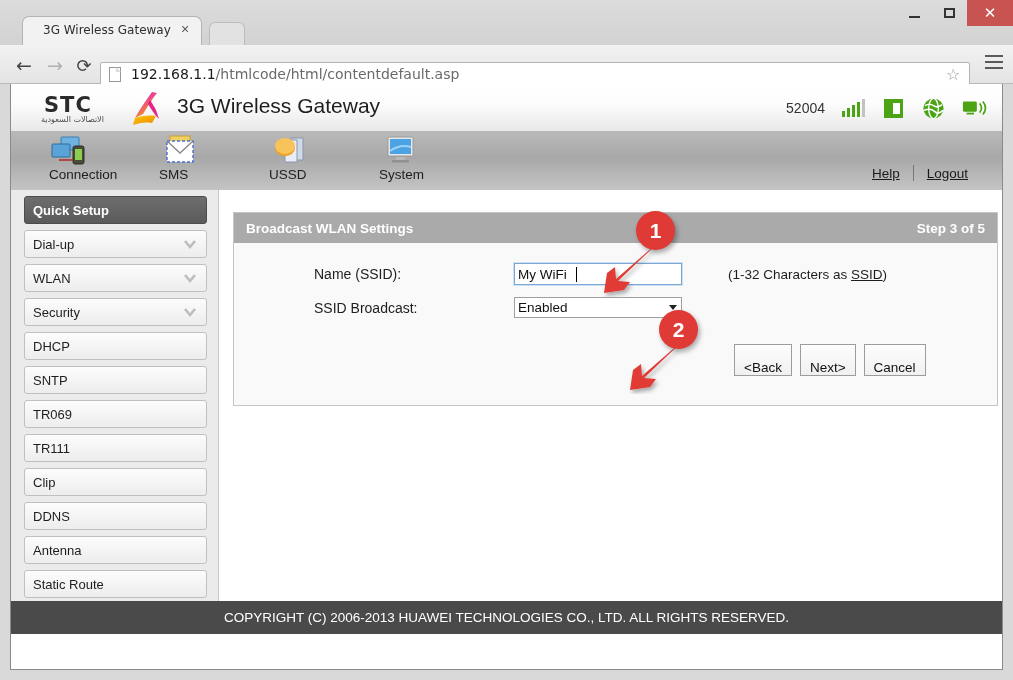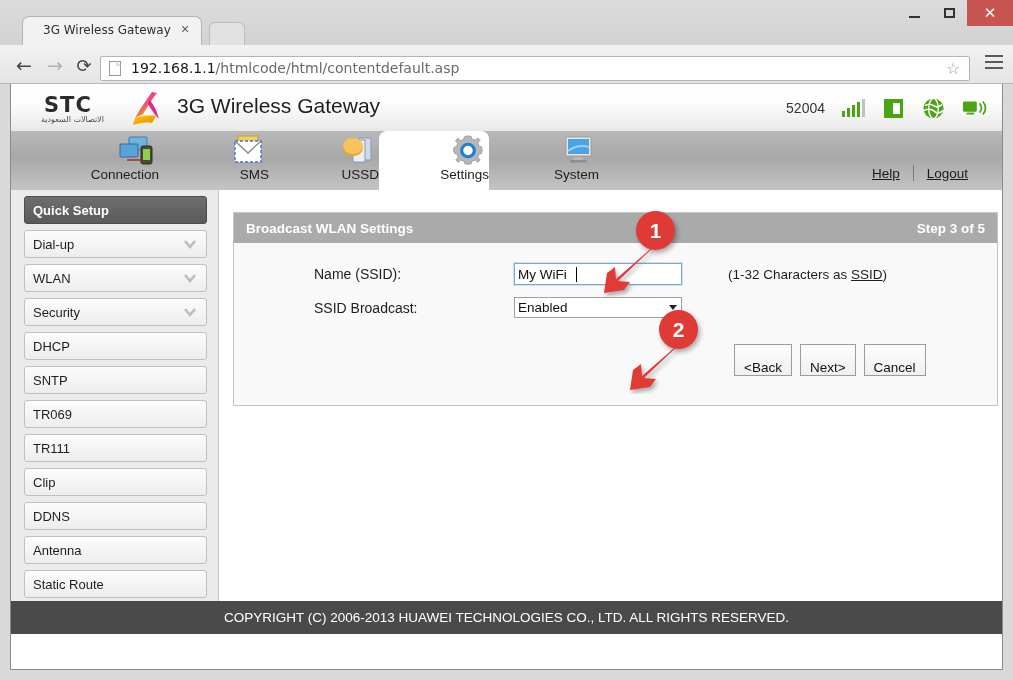--- a/index.html
+++ b/index.html
@@ -138,21 +138,21 @@
     cursor: pointer;
     font-family: "DejaVu Sans", sans-serif;
   }
   .nav-back  { left: 12px; }
   .nav-fwd   { left: 43px; color: #b0b0b0; }
   .nav-reload{ left: 72px; font-size: 18px; }
 
   .url-box {
     position: absolute;
     left: 100px;
-    top: 11px;
+    top: 17px;
     width: 870px;
     height: 25px;
     background: #fff;
     border: 1px solid #b4b4b4;
     border-radius: 2px;
     box-sizing: border-box;
   }
   .page-icon {
     position: absolute;
     left: 8px; top: 4px;
@@ -287,21 +287,21 @@
     position: absolute;
     left: 38px;
     top: 0;
     display: flex;
   }
   .nav-tab {
     width: 110px;
     height: 59px;
     position: relative;
     cursor: pointer;
-    text-align: right;
+    text-align: left;
     box-sizing: border-box;
   }
   .nav-tab.active {
     background: #fff;
     border-radius: 8px 8px 0 0;
   }
   .nav-tab .ico {
     display: block;
     height: 33px;
     margin-top: 3px;
@@ -645,30 +645,20 @@
             <svg width="42" height="33" viewBox="0 0 42 33">
               <path d="M22 4 H34 L34 26 H22 Z" fill="#cfd9e8" stroke="#8a98ad"></path>
               <path d="M16 6 H28 L28 28 H16 Z" fill="#e8eef6" stroke="#8a98ad"></path>
               <ellipse cx="16" cy="14" rx="10" ry="8" fill="#f0a022"></ellipse>
               <ellipse cx="16" cy="12" rx="10" ry="8" fill="#f7c35a"></ellipse>
             </svg>
           </span>
           <span class="lbl">USSD</span>
         </div>
 
-        <div class="nav-tab active">
-          <span class="ico">
-            <svg width="42" height="33" viewBox="0 0 34 34">
-              <path d="M17 2 l3.2 .6 1.2 3.1 3.2 .6 2.4-2.2 2.5 2.5-2.2 2.4 .6 3.2 3.1 1.2 .6 3.2-.6 3.2-3.1 1.2-.6 3.2 2.2 2.4-2.5 2.5-2.4-2.2-3.2 .6-1.2 3.1-3.2 .6-3.2-.6-1.2-3.1-3.2-.6-2.4 2.2-2.5-2.5 2.2-2.4-.6-3.2-3.1-1.2L2 17l.6-3.2 3.1-1.2 .6-3.2-2.2-2.4 2.5-2.5 2.4 2.2 3.2-.6 1.2-3.1z" fill="#b8b8b8" stroke="#9a9a9a"></path>
-              <circle cx="17" cy="17" r="7.5" fill="#ffffff"></circle>
-              <circle cx="17" cy="17" r="6.5" fill="none" stroke="#1f7fd0" stroke-width="3.2"></circle>
-            </svg>
-          </span>
-          <span class="lbl">Settings</span>
-        </div>
 
         <div class="nav-tab">
           <span class="ico">
             <svg width="42" height="33" viewBox="0 0 42 33">
               <rect x="9" y="3" width="25" height="19" rx="1.5" fill="#e8e8e8" stroke="#9a9a9a"></rect>
               <rect x="11" y="5" width="21" height="15" fill="#4ba3e3"></rect>
               <path d="M11 17 q10-7 21-4" stroke="#9ed2f5" stroke-width="2" fill="none"></path>
               <rect x="17" y="23" width="9" height="3" fill="#b8b8b8"></rect>
               <rect x="13" y="26" width="17" height="2.5" rx="1" fill="#8f8f8f"></rect>
             </svg>

